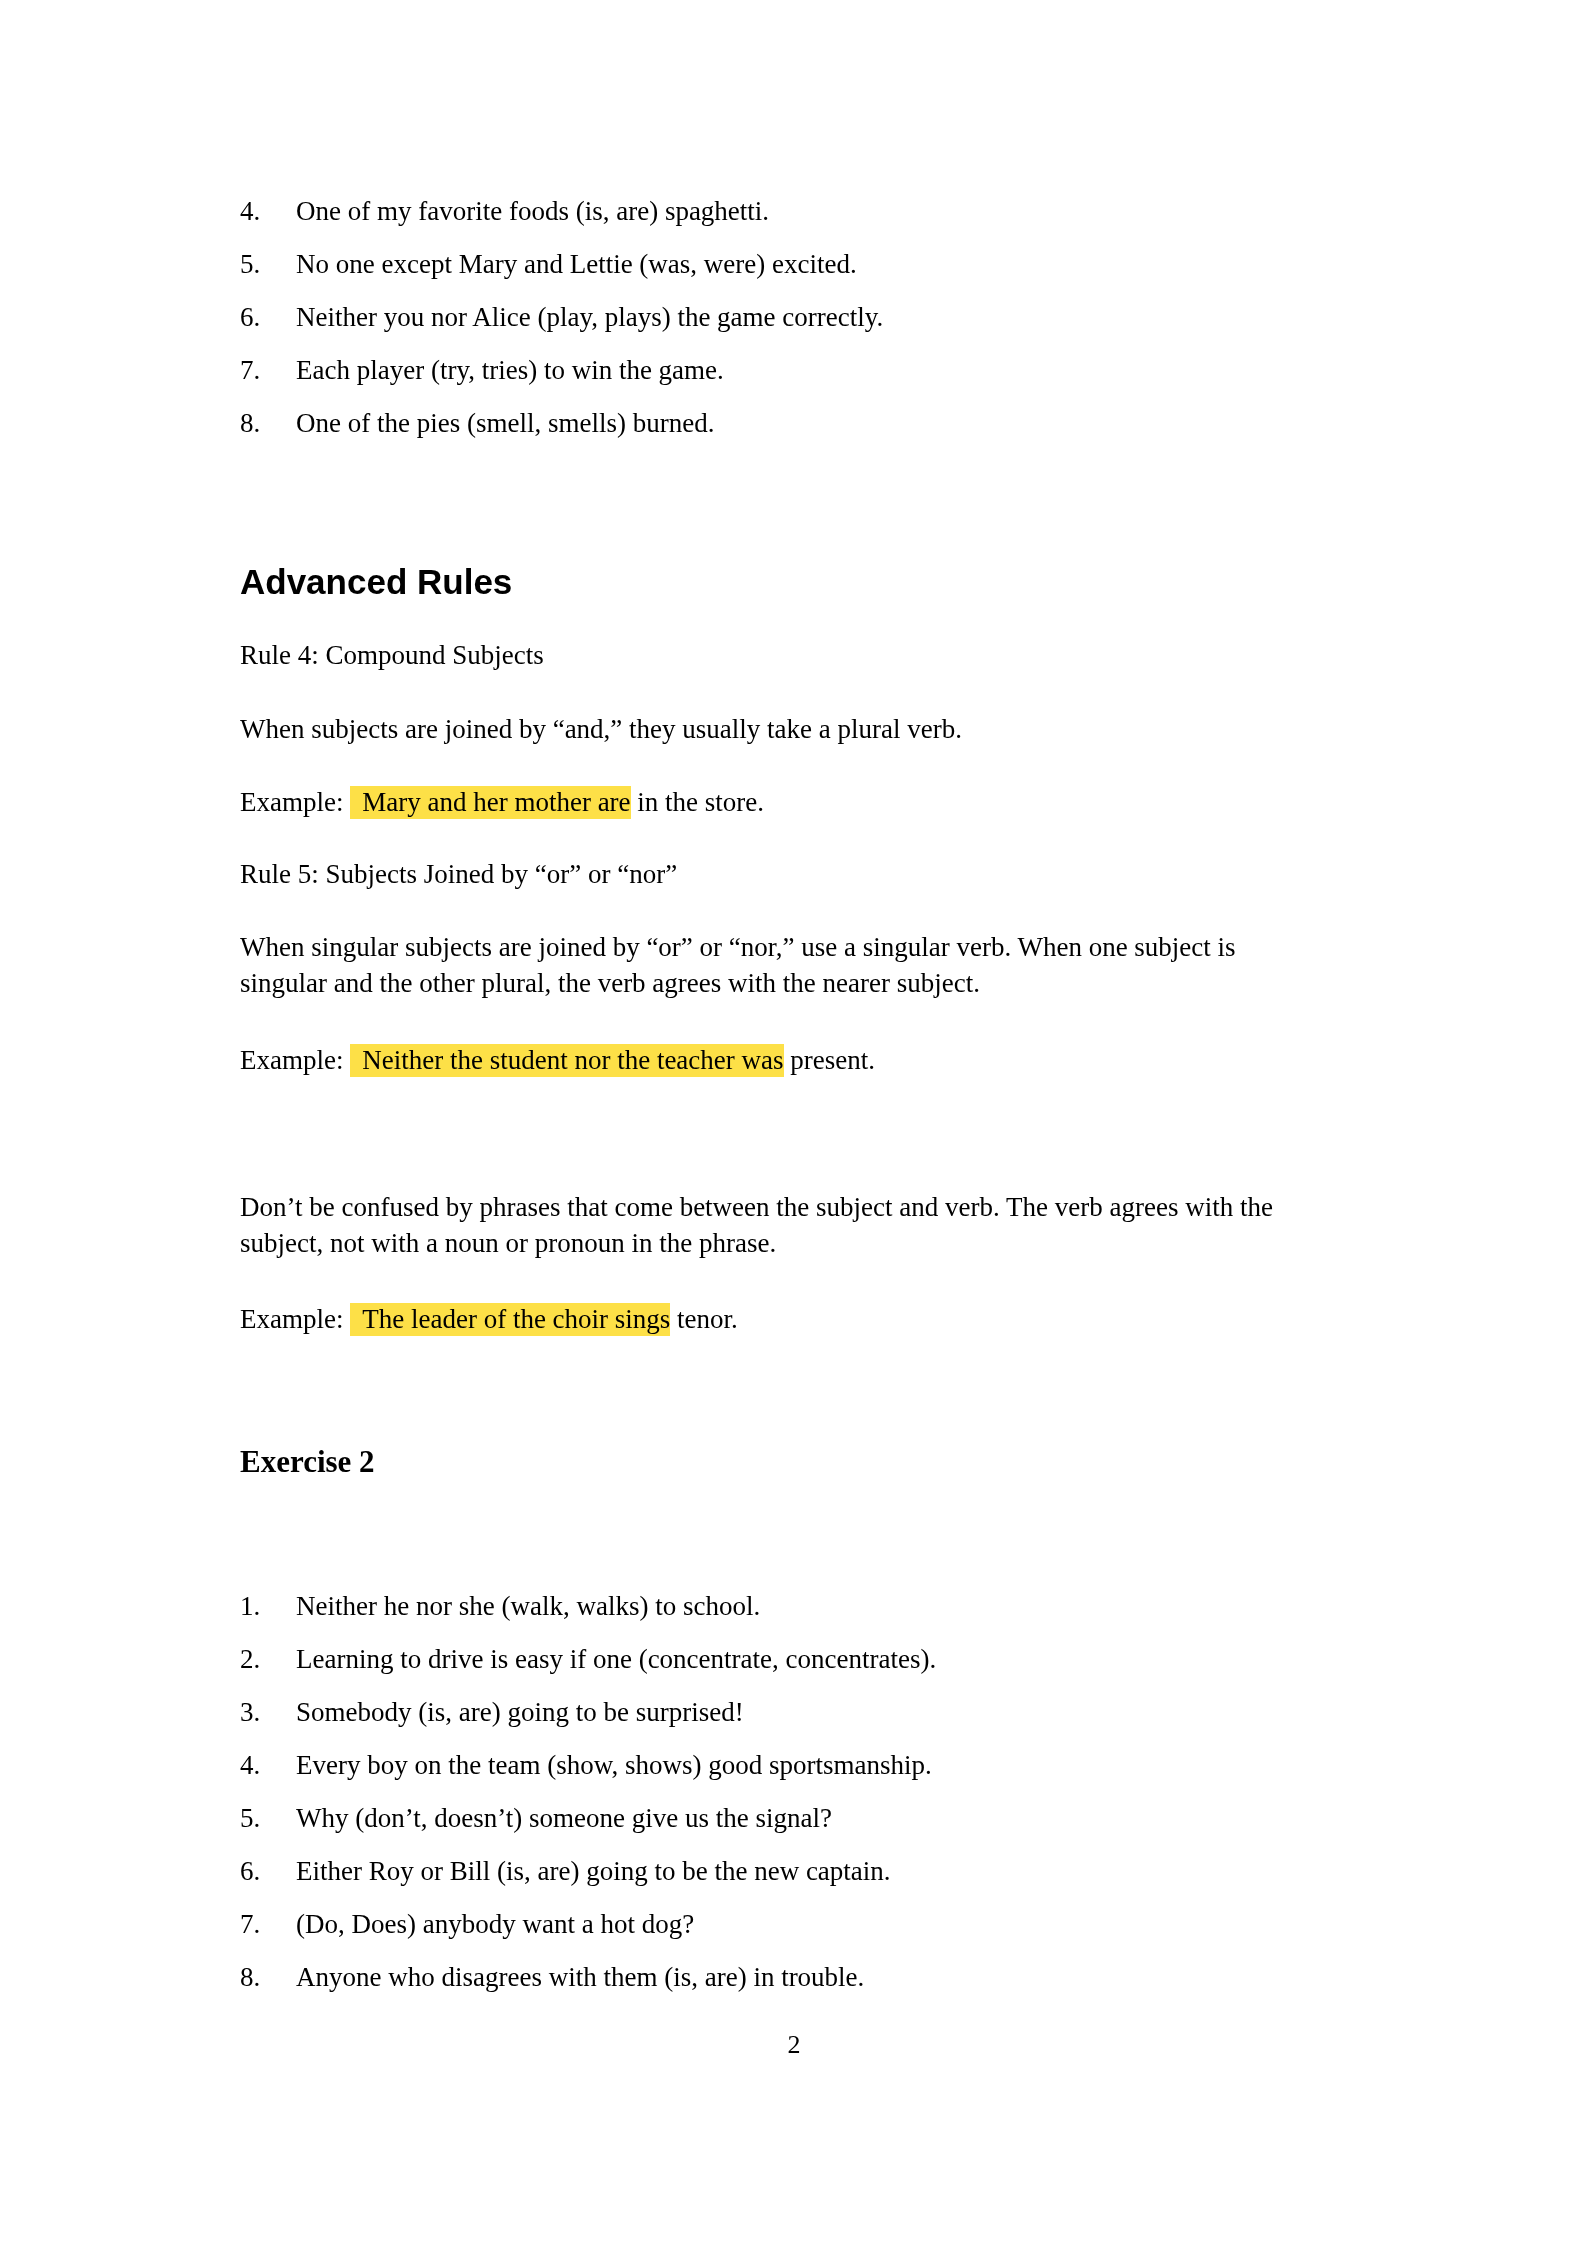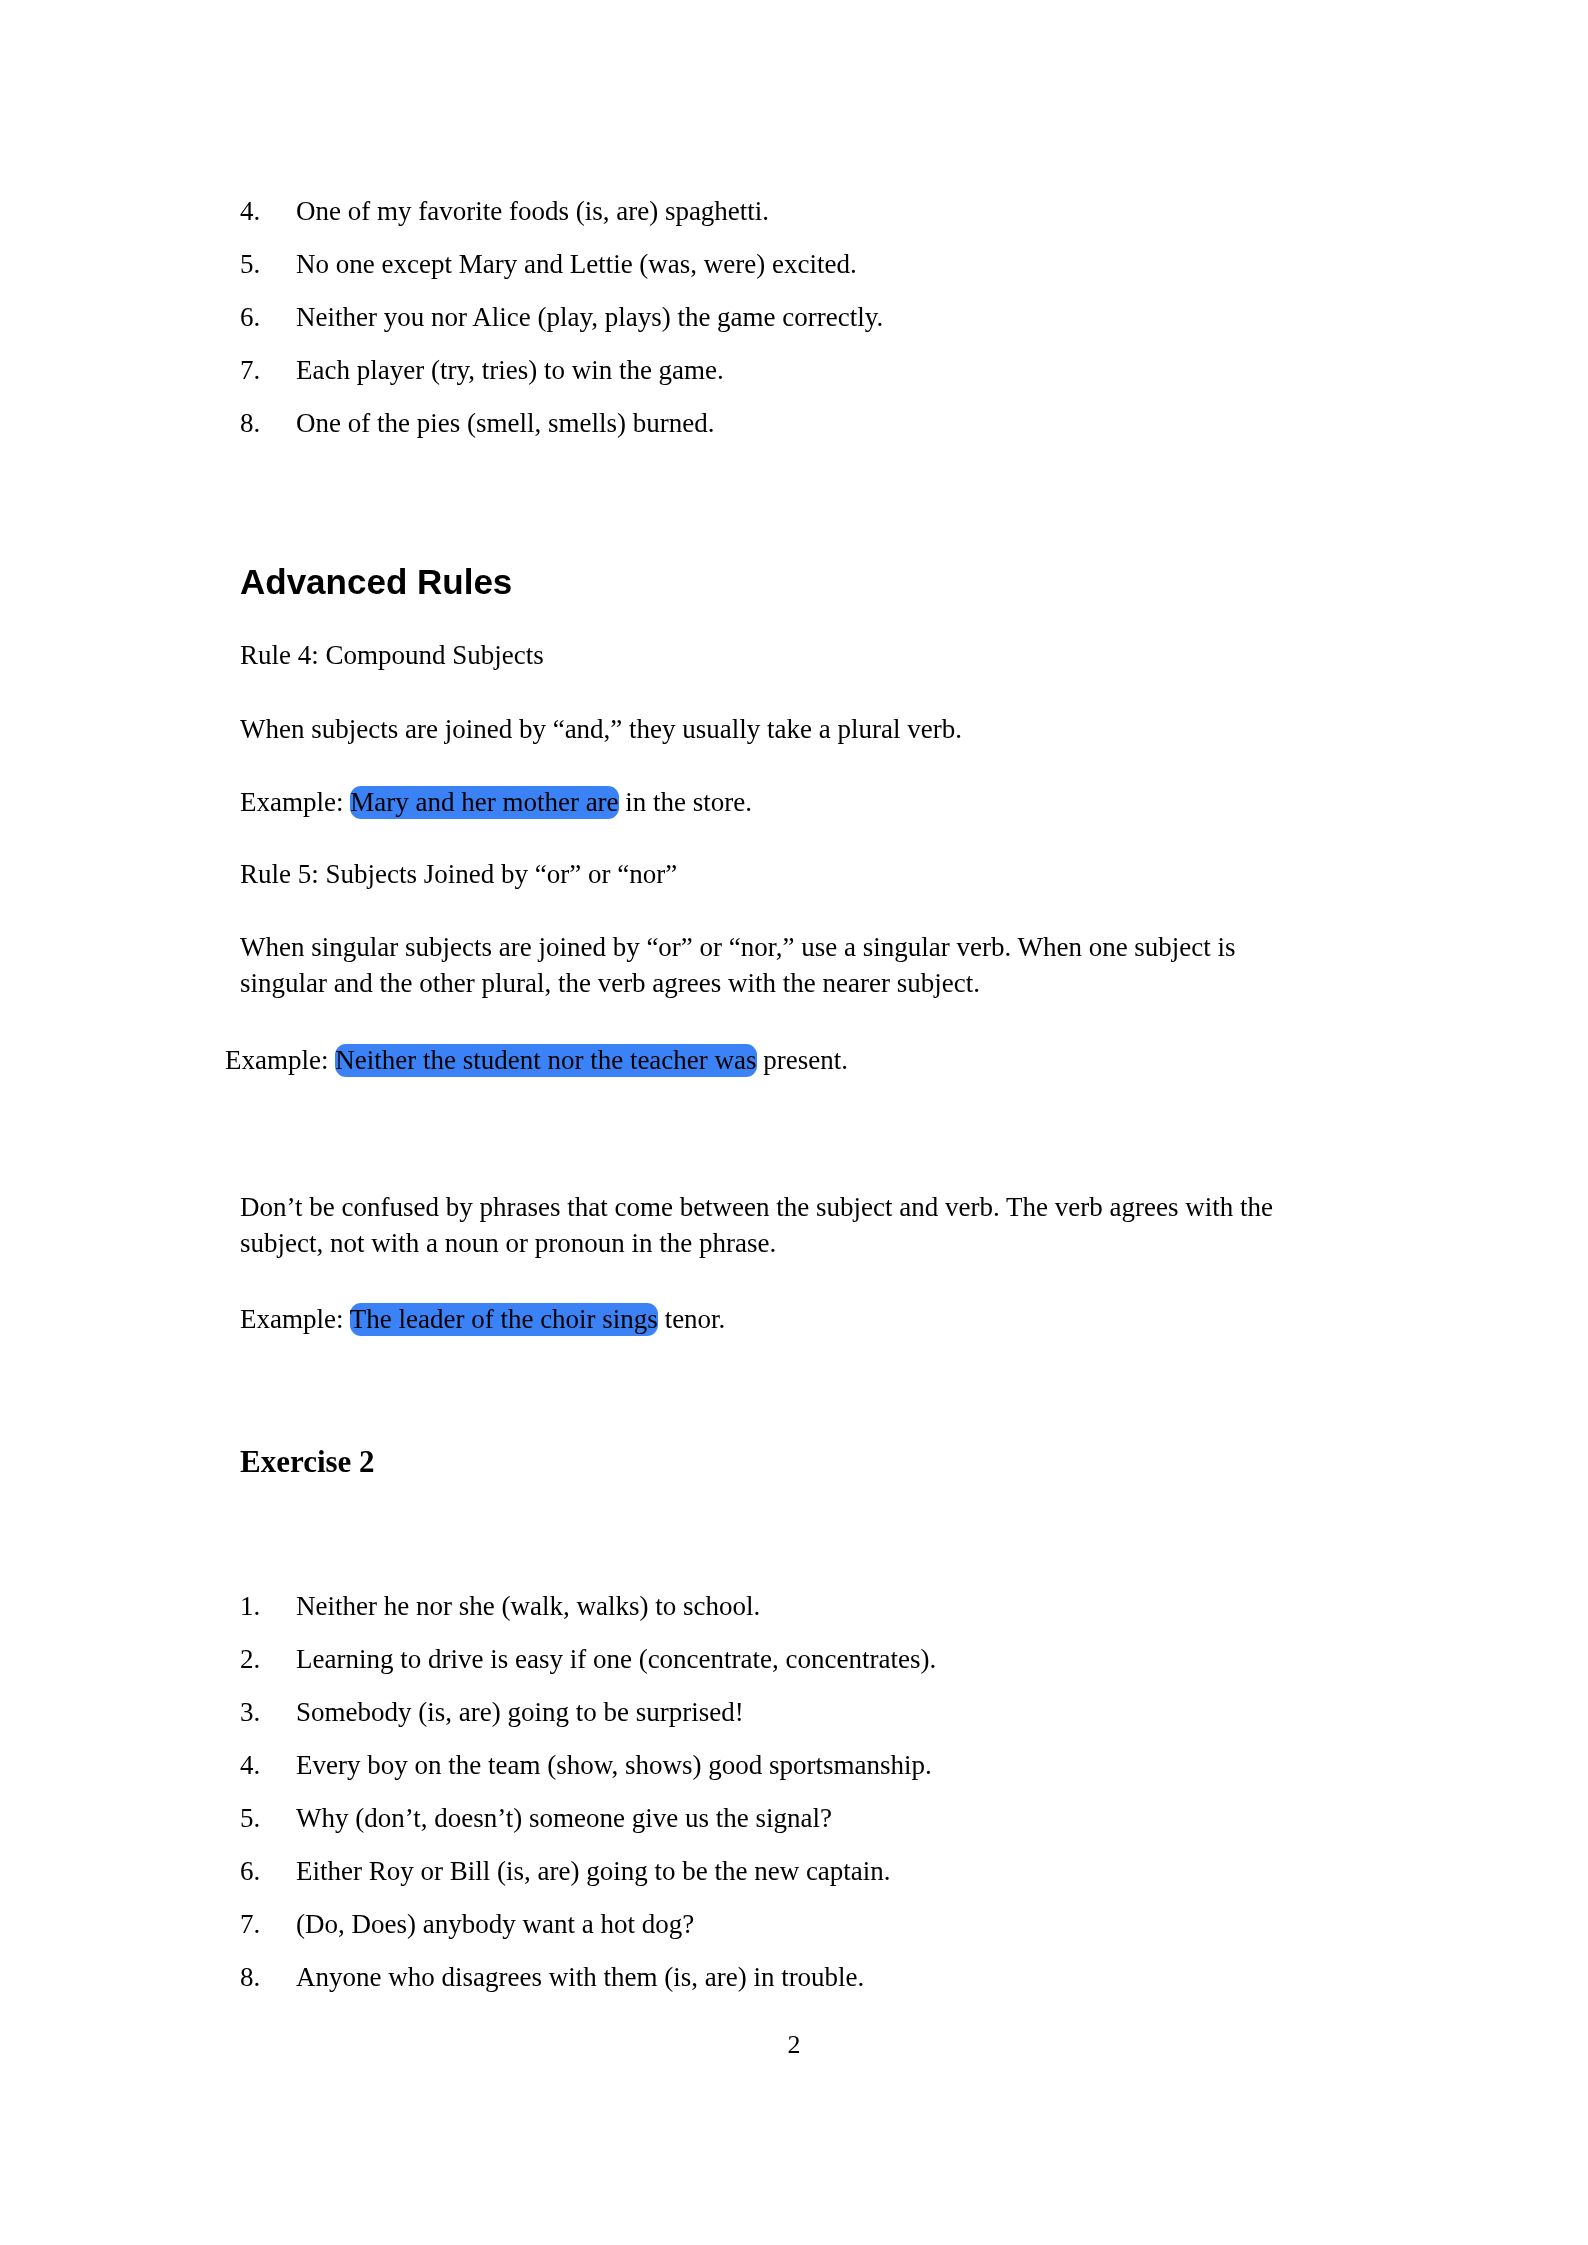--- a/index.html
+++ b/index.html
@@ -72,44 +72,43 @@
     line-height: 1.33;
     margin: 0;
     text-align: left;
   }
   .example-line {
     font-size: 27px;
     line-height: 1.3;
     margin: 0;
   }
   .hl {
-    background-color: #3b82f6;
-    padding: 1px 0 2px 0;
-    border-radius: 11px;
+    background-color: #fde047;
+    padding: 1px 0 2px 12px;
   }
 
   
   .page-number {
     position: absolute;
     left: 0;
     right: 0;
     top: 2030px;
     text-align: center;
     font-size: 26px;
   }
 
   
   .sp-top-list      { position: absolute; top: 195px;  left: 240px; width: 1070px; }
   .sp-adv-heading   { position: absolute; top: 561px;  left: 240px; width: 1070px; }
   .sp-rule4-h       { position: absolute; top: 639px;  left: 240px; width: 1070px; }
   .sp-rule4-body    { position: absolute; top: 712px;  left: 240px; width: 1070px; font-family: Liberation Serif, serif; }
   .sp-rule4-ex      { position: absolute; top: 785px;  left: 240px; width: 1070px; }
   .sp-rule5-h       { position: absolute; top: 858px;  left: 240px; width: 1070px; }
   .sp-rule5-body    { position: absolute; top: 930px;  left: 240px; width: 1070px; }
-  .sp-rule5-ex      { position: absolute; top: 1043px; left: 225px; width: 1070px; }
+  .sp-rule5-ex      { position: absolute; top: 1043px; left: 240px; width: 1070px; }
   .sp-rule6-h       { position: absolute; top: 1117px; left: 240px; width: 1070px; }
   .sp-rule6-body    { position: absolute; top: 1190px; left: 240px; width: 1070px; }
   .sp-rule6-ex      { position: absolute; top: 1302px; left: 240px; width: 1070px; }
   .sp-ex2-h         { position: absolute; top: 1443px; left: 240px; width: 1070px; }
   .sp-ex2-dir       { position: absolute; top: 1515px; left: 240px; width: 1070px; }
   .sp-ex2-list      { position: absolute; top: 1590px; left: 240px; width: 1070px; }
 </style>
 </head>
 <body>
 

